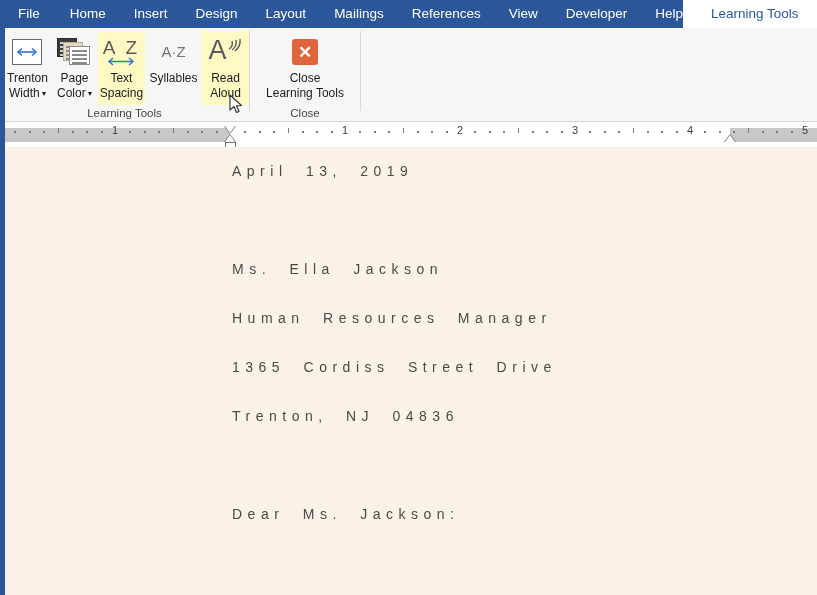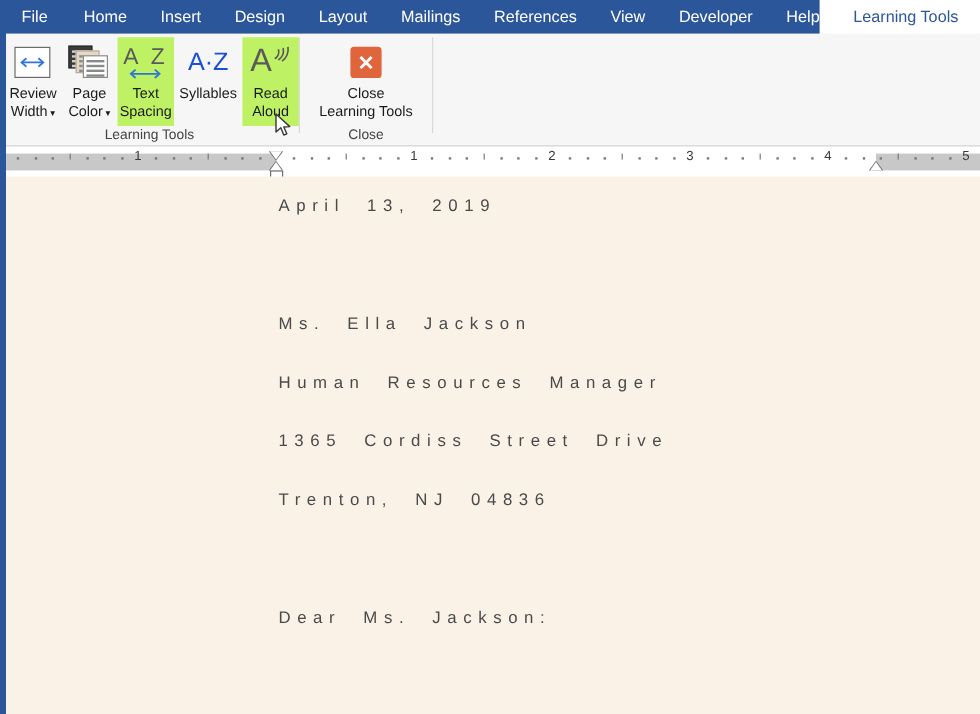--- a/index.html
+++ b/index.html
@@ -113,21 +113,21 @@
     display: flex;
     flex-direction: column;
     align-items: center;
     padding-top: 4px;
     box-sizing: border-box;
     cursor: default;
     height: 74px;
   }
   .btn.wide { width: 68px; }
   .btn.xwide { width: 100px; }
-  .btn.hl { background: #bef264; }
+  .btn.hl { background: #fef9c3; }
   .btn-icon {
     height: 34px;
     display: flex;
     align-items: center;
     justify-content: center;
   }
   .btn-label {
     margin-top: 2px;
     font-size: 12px;
     color: #1b1b1b;
@@ -158,21 +158,21 @@
   .pg-lines { position: absolute; left: 2px; top: 3px; right: 2px; }
   .pg-lines i { display: block; height: 1.5px; background: #8a8a8a; margin-bottom: 2.5px; }
   .pg1 .pg-lines i { background: #cfcfcf; }
 
   
   .ico-textsp { display: flex; flex-direction: column; align-items: center; }
   .ico-textsp .az {
     font-size: 19px; color: #5a5a5a; letter-spacing: 3px;
     line-height: 18px; font-family: "Liberation Sans", sans-serif;
   }
-  .ico-syll { font-size: 21px; color: #1d4ed8; letter-spacing: 0px; line-height: 22px; }
+  .ico-syll { font-size: 15px; color: #737373; letter-spacing: 0px; line-height: 22px; }
   .ico-read { position: relative; width: 34px; height: 30px; }
   .ico-read .letterA {
     position: absolute; left: 0; top: -2px;
     font-size: 27px; color: #5a5a5a; line-height: 30px; font-weight: 400;
   }
 
   
   .ico-close {
     width: 26px; height: 26px;
     background: #e0643c;
@@ -349,21 +349,21 @@
             <div class="btn-icon">
               <div class="ico-colwidth">
                 <svg width="22" height="10" viewBox="0 0 22 10">
                   <line x1="3" y1="5" x2="19" y2="5" stroke="#2e75d4" stroke-width="1.6"></line>
                   <polyline points="6,1.5 2,5 6,8.5" fill="none" stroke="#2e75d4" stroke-width="1.6"></polyline>
                   <polyline points="16,1.5 20,5 16,8.5" fill="none" stroke="#2e75d4" stroke-width="1.6"></polyline>
                 </svg>
               </div>
             </div>
             <div class="btn-label">
-              <span>Review</span><br>
+              <span>Trenton</span><br>
               <span>Width</span><span class="caret"> ▾</span>
             </div>
           </div>
 
           <div class="btn">
             <div class="btn-icon">
               <div class="ico-pagecolor">
                 <div class="pg pg1">
                     <div class="pg-lines">
                       <i></i>

